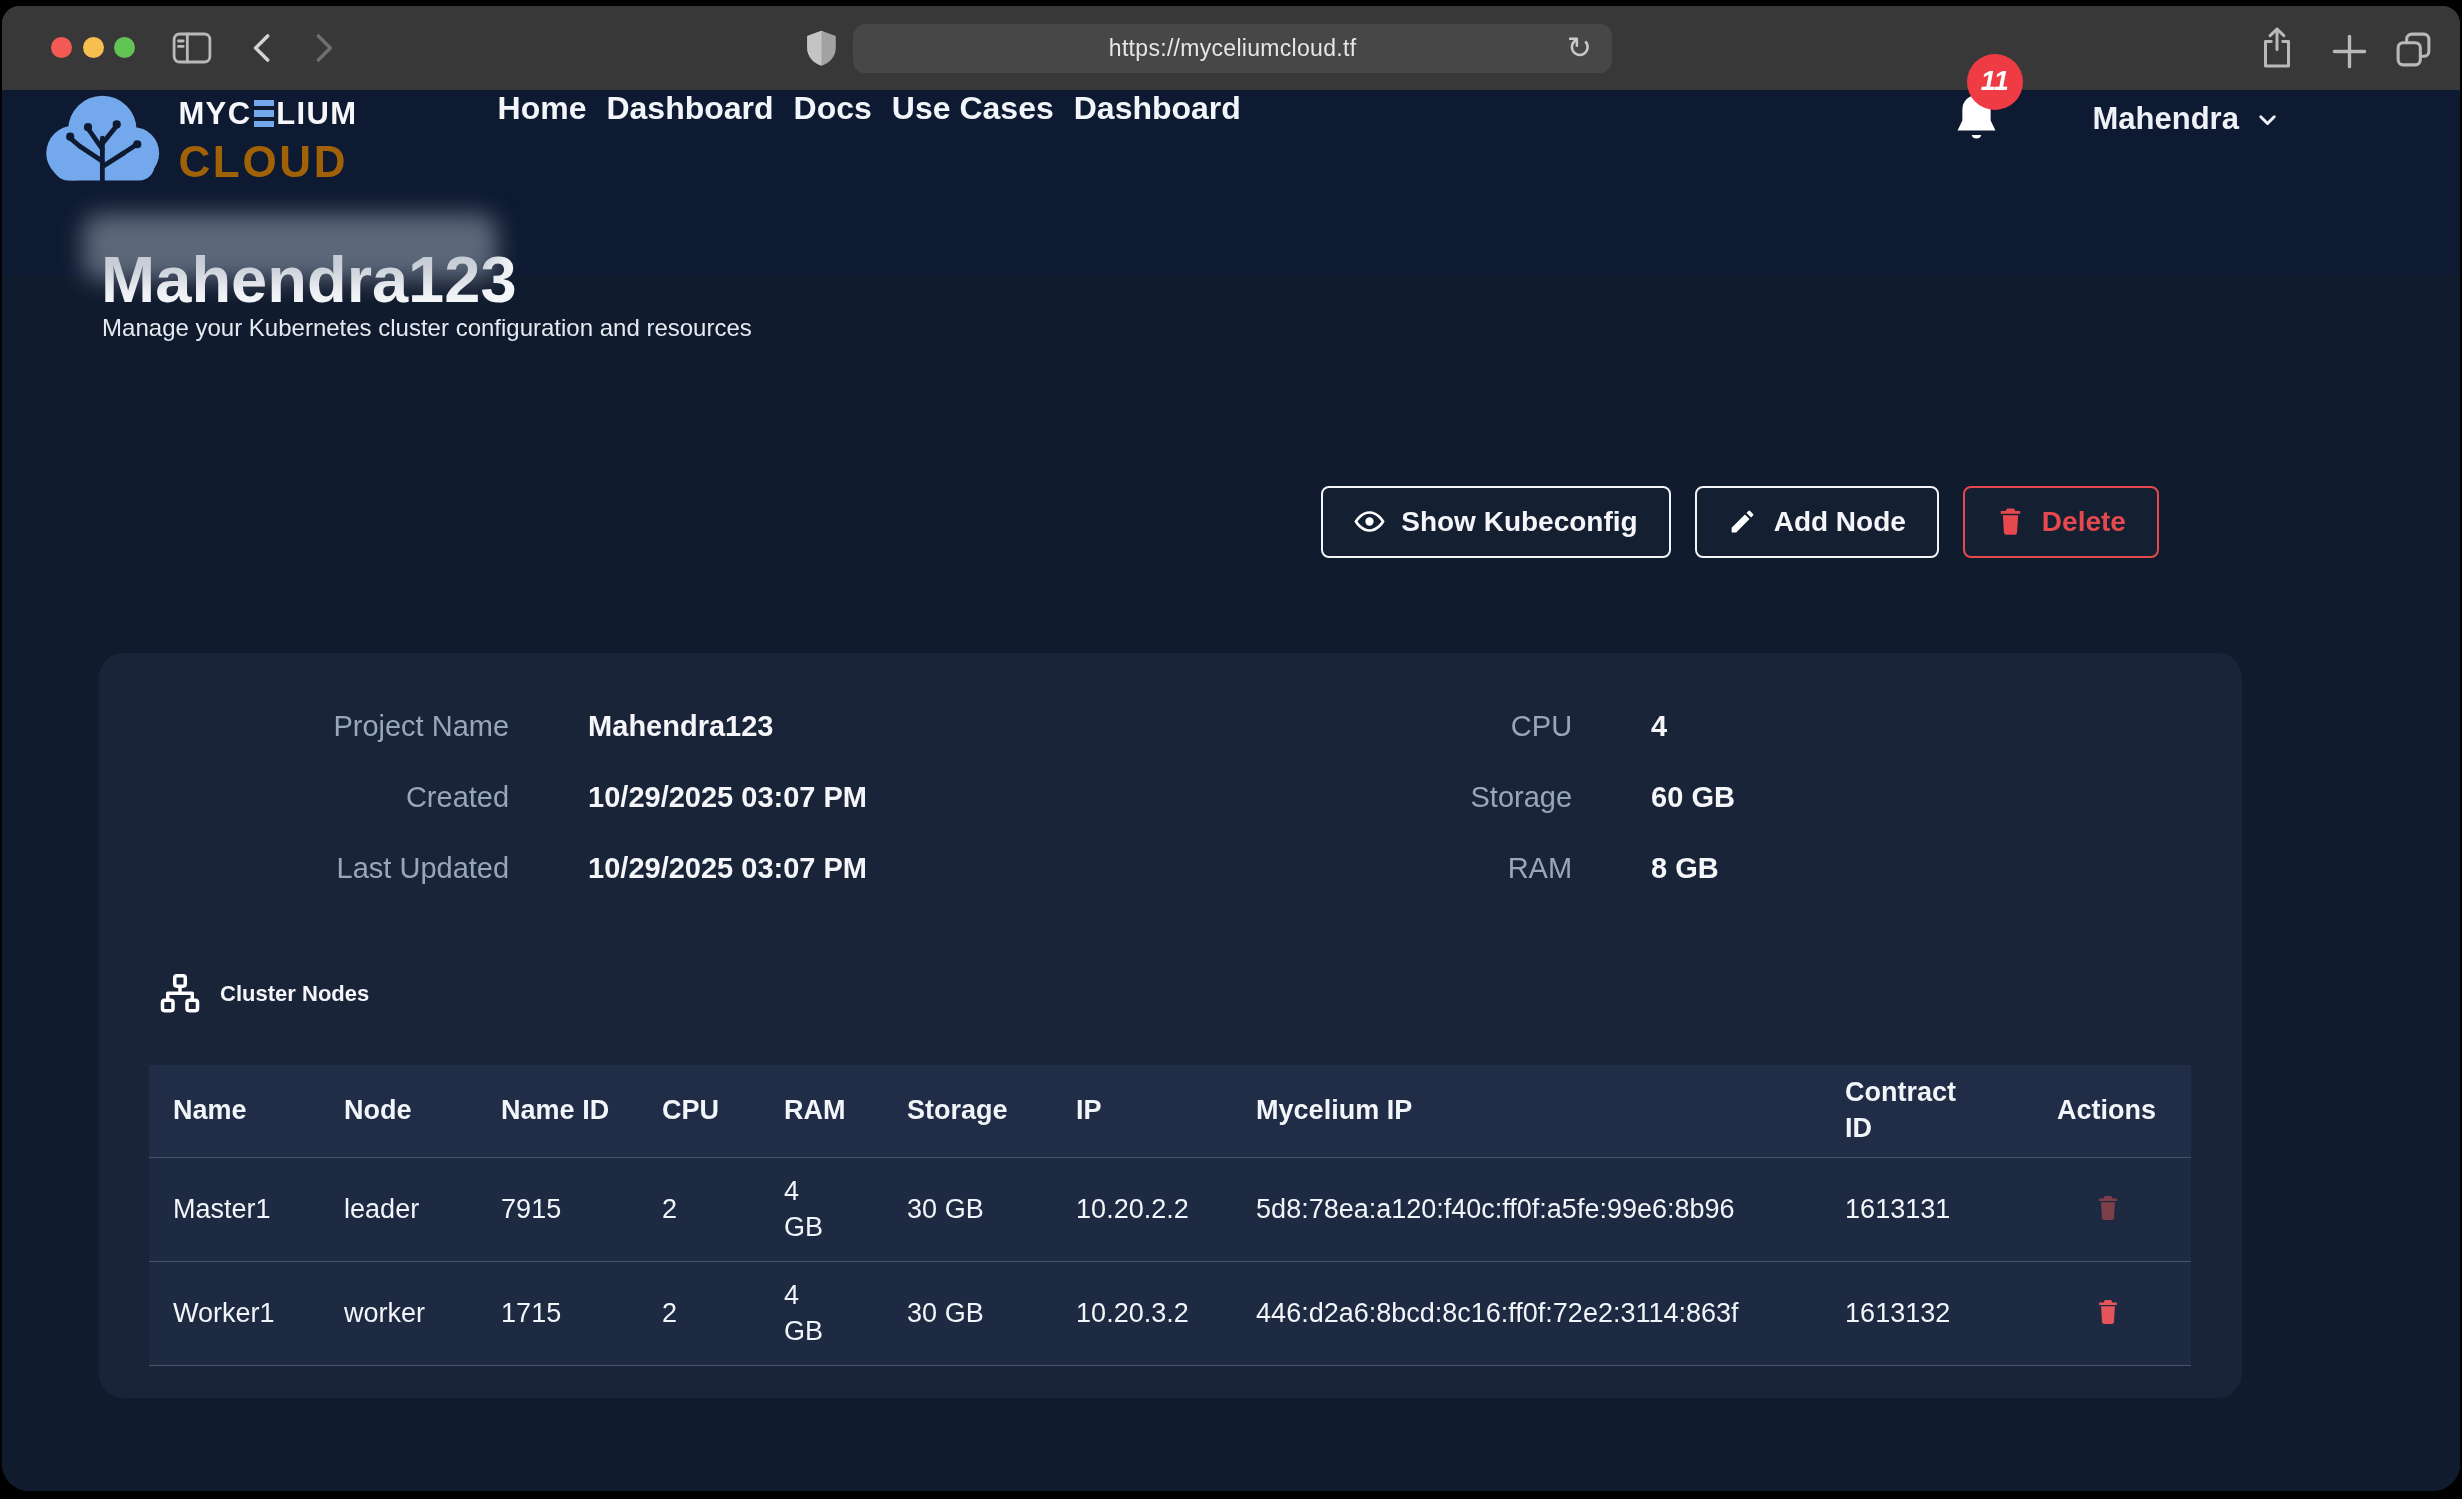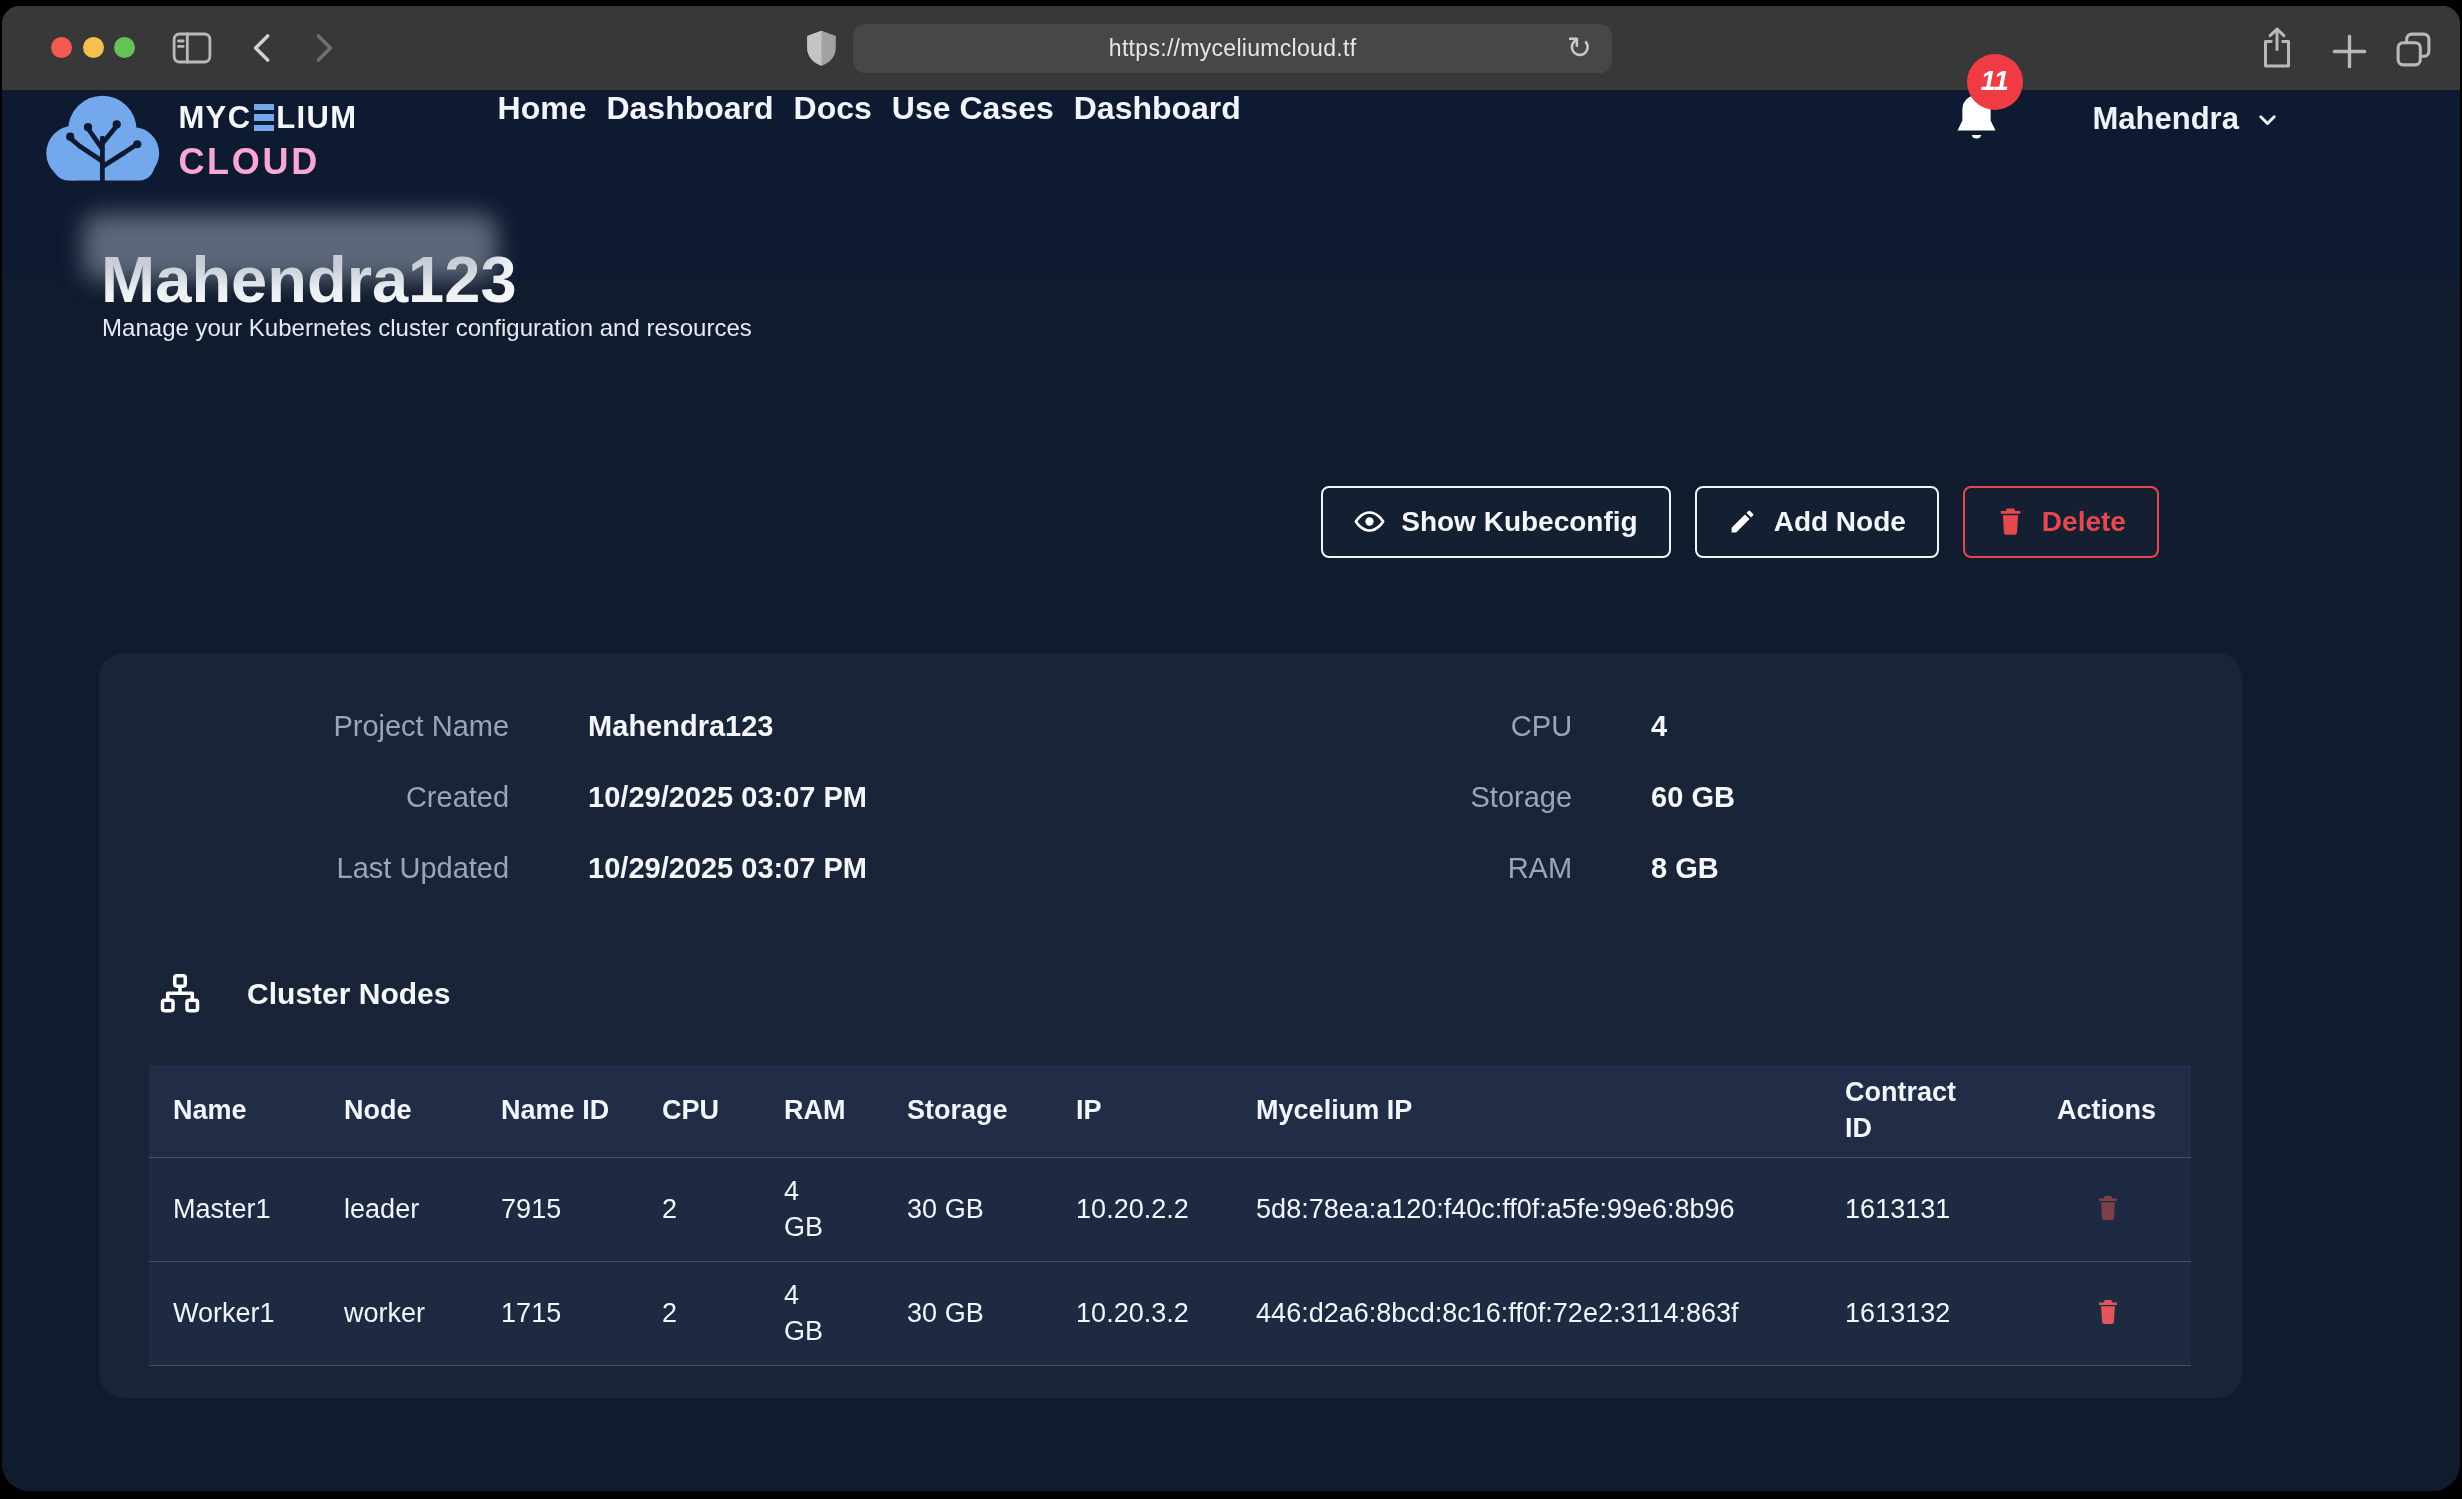--- a/index.html
+++ b/index.html
@@ -20,21 +20,21 @@
   .urltext{color:#e6e6e6;font-size:23px;letter-spacing:0.3px;}
   .reload{position:absolute;right:868px;top:20.5px;font-size:30px;color:#c9c9c9;line-height:44px;}
   
   .page{position:absolute;top:84px;left:0;right:0;bottom:0;background:#111b2e;}
   .navbar{position:absolute;top:0;left:0;right:0;height:186px;background:#0e1a31;display:flex;align-items:flex-start;}
   .brand{display:flex;align-items:center;margin-left:34px;}
   .brand-text{margin-left:12.3px;line-height:1;}
   .brand-l1{color:#f5f7fa;font-size:31px;font-weight:800;letter-spacing:1.4px;display:flex;align-items:center;}
   .ebars{display:inline-flex;flex-direction:column;gap:4.1px;margin:0 2.1px;}
   .ebars i{display:block;width:20.5px;height:6.2px;background:#74a8ec;}
-  .brand-l2{color:#f9a8d4;font-size:36px;font-weight:800;letter-spacing:2.7px;margin-top:11px;}
+  .brand-l2{color:#a16207;font-size:44px;font-weight:800;letter-spacing:2.7px;margin-top:11px;}
   .navlinks{display:flex;gap:20px;margin-left:140px;}
   .navlink{color:#f2f5f9;font-size:32px;font-weight:700;cursor:pointer;}
   .nav-right{position:absolute;right:179px;display:flex;align-items:center;gap:89px;}
   .bell-wrap{position:relative;width:53px;height:59px;font-style:italic;}
   .badge{position:absolute;top:-36px;left:16.4px;min-width:56px;height:56px;border-radius:28px;background:#ef3b44;
     color:#fff;font-size:27px;font-weight:700;display:flex;align-items:center;justify-content:center;}
   .user{display:flex;align-items:center;gap:15px;color:#eef2f8;font-size:31px;font-weight:700;cursor:pointer;}
   
   .page-title{position:absolute;left:99px;top:152px;font-size:65px;font-weight:800;color:#f4f6f9;}
   .blur-patch{position:absolute;left:81px;top:124px;width:414px;height:66px;border-radius:16.4px;
@@ -46,21 +46,21 @@
     display:flex;align-items:center;gap:16.4px;padding:0 31px;color:#f4f6f9;font-size:28px;font-weight:700;cursor:pointer;}
   .btn svg{flex:none;}
   .btn.danger{border-color:#e5484d;color:#e5484d;}
   
   .card{position:absolute;left:97px;top:563px;width:2143px;height:745px;background:#1a2438;border-radius:24.6px;}
   .info-grid{position:absolute;left:60px;top:38px;right:60px;display:grid;
     grid-template-columns:350px 752px 311px auto;grid-auto-rows:71px;align-items:center;}
   .ilabel{color:#97a6bc;font-size:29px;font-weight:500;text-align:right;}
   .ivalue{color:#f4f6f9;font-size:29px;font-weight:700;padding-left:79px;}
   .cluster-head{position:absolute;left:60px;top:320px;display:flex;align-items:center;gap:19px;}
-  .cluster-head .txt{color:#f4f6f9;font-size:30px;font-weight:800;margin-left:27px;}
+  .cluster-head .txt{color:#f4f6f9;font-size:22px;font-weight:800;}
   
   table.nodes{position:absolute;left:50px;top:412px;width:2042px;border-collapse:collapse;table-layout:fixed;}
   table.nodes th{background:#212d46;height:90px;text-align:left;vertical-align:middle;padding-left:24px;
     color:#f2f5f9;font-size:27px;font-weight:700;line-height:1.3;}
   table.nodes td{background:#1e2a42;height:101px;vertical-align:middle;padding-left:24px;
     color:#f2f5f9;font-size:27px;font-weight:400;line-height:1.35;}
   table.nodes tbody tr{border-top:1.4px solid #46516a;}
   table.nodes{border-bottom:1.4px solid #46516a;}
   th.wrap span{display:block;max-width:120px;}
   td.ram span{display:block;max-width:44px;}

